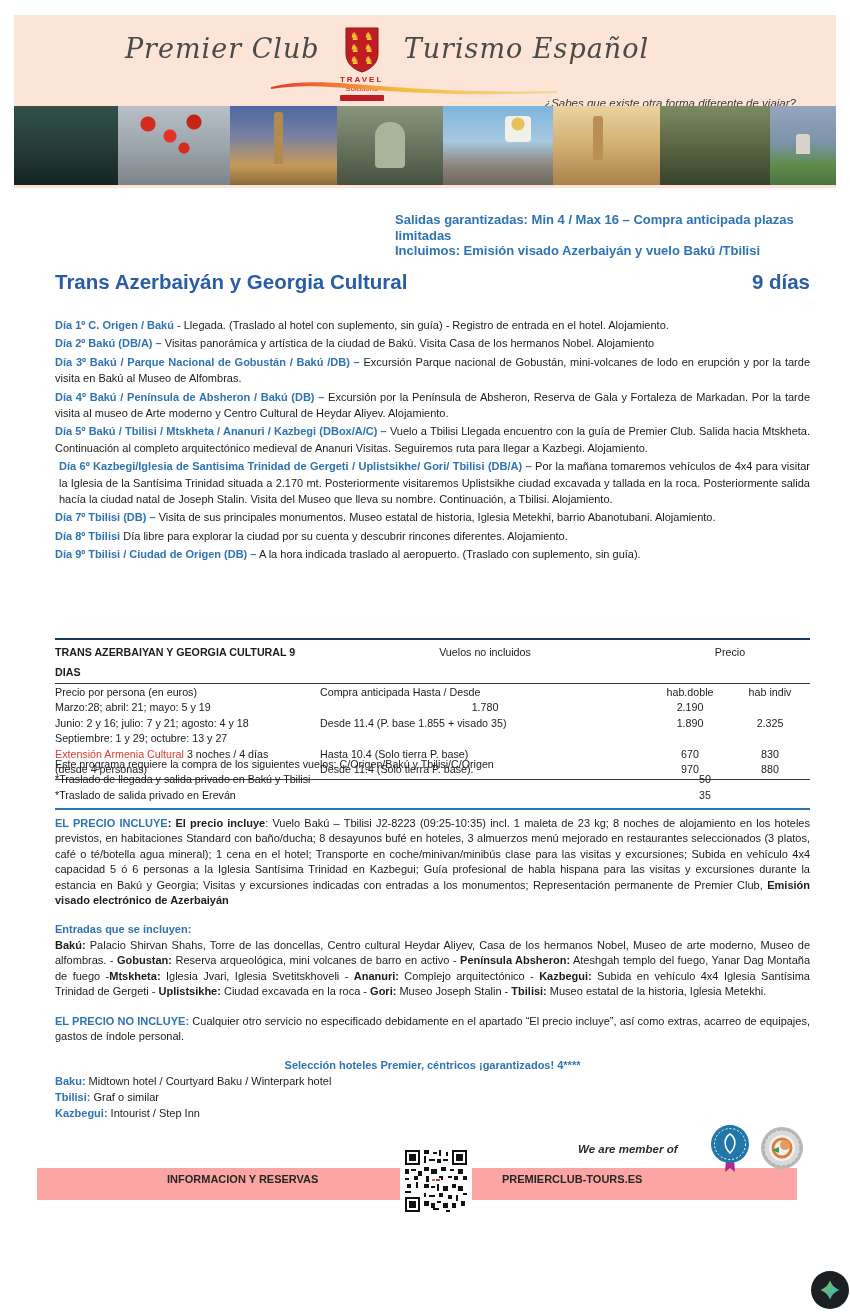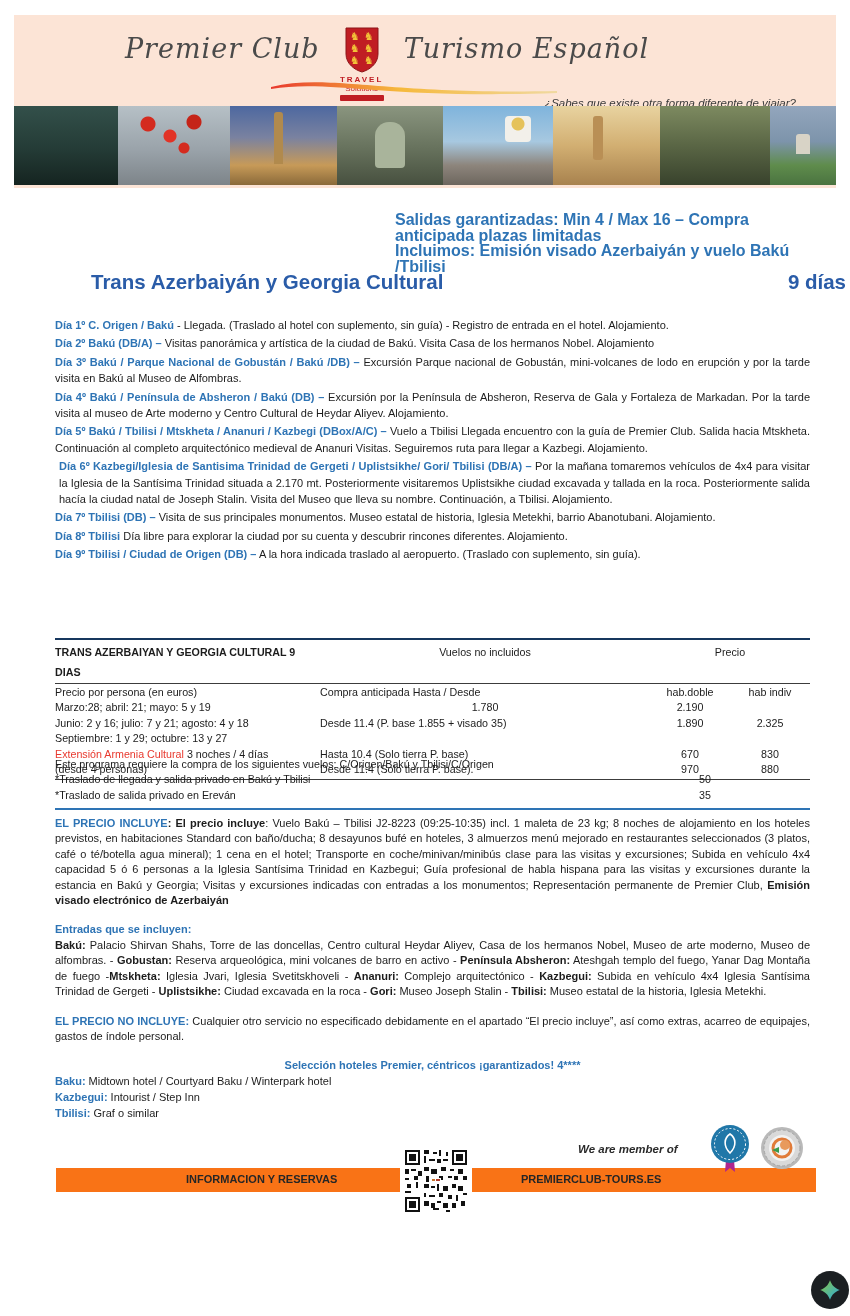--- a/index.html
+++ b/index.html
@@ -34,23 +34,23 @@
   .p4:before{content:"";position:absolute;left:38px;top:16px;width:30px;height:46px;background:#a9b49b;border-radius:14px 14px 4px 4px;}
   .p5{width:110px;background:linear-gradient(180deg,#7fb4dc 0%,#a7c8e0 45%,#8d857c 75%,#6d665e 100%);}
   .p5:before{content:"";position:absolute;left:62px;top:10px;width:26px;height:26px;background:radial-gradient(circle 6px at 13px 8px,#e5c25a 0 6px,transparent 7px),#f2f0ea;border-radius:4px;}
   .p6{width:107px;background:linear-gradient(180deg,#e8d3a0 0%,#d2af72 50%,#a8824e 100%);}
   .p6:before{content:"";position:absolute;left:40px;top:10px;width:10px;height:44px;background:#b98f55;border-radius:3px;}
   .p7{width:110px;background:linear-gradient(180deg,#7d8a60 0%,#5a6645 50%,#38422c 100%);}
   .p8{width:66px;background:linear-gradient(180deg,#93a6bd 0%,#7d94ab 45%,#5f8c4c 75%,#4a7340 100%);}
   .p8:before{content:"";position:absolute;left:26px;top:28px;width:14px;height:20px;background:#d8d3c6;border-radius:3px 3px 0 0;}
 
   
-  .sales{position:absolute;left:395px;top:212px;width:420px;font-size:16px;font-weight:700;color:#2e74b5;line-height:15.5px;}
+  .sales{position:absolute;left:395px;top:212px;width:420px;font-size:13px;font-weight:700;color:#2e74b5;line-height:15.5px;}
   .title-row{position:absolute;left:55px;top:270px;width:755px;display:flex;justify-content:space-between;align-items:baseline;
-     font-size:20.5px;font-weight:700;color:#2a5ca8;margin-left:36px;}
+     font-size:20.5px;font-weight:700;color:#2a5ca8;}
 
   
   .itinerary{position:absolute;left:55px;top:317px;width:755px;font-size:11px;line-height:16.4px;text-align:justify;}
   .itinerary p{margin:0 0 2px 0;}
   .itinerary p.indent{padding-left:4px;}
 
   
   .ptable{position:absolute;left:55px;top:638px;width:755px;border-top:2.5px solid #17375e;font-size:10.7px;}
   .trow{display:grid;grid-template-columns:265px 330px 80px 80px;line-height:15.4px;}
   .thead{border-bottom:1px solid #3c3c3c;padding:2px 0 1px 0;line-height:20px;}
@@ -67,21 +67,21 @@
   
   .sect{position:absolute;left:55px;width:755px;font-size:11px;line-height:15.4px;text-align:justify;}
   .includes{top:816px;}
   .entradas-h{top:922px;font-weight:700;color:#2e74b5;text-align:left;}
   .entradas{top:938px;}
   .noincluye{top:1014px;}
   .hoteles-h{top:1058px;font-weight:700;color:#2e74b5;text-align:center;}
   .hoteles{top:1074px;text-align:left;line-height:15.8px;}
 
   
-  .footer-bar{position:absolute;left:56px;top:1168px;width:760px;height:24px;background:#f97316;}
+  .footer-bar{position:absolute;left:37px;top:1168px;width:760px;height:32px;background:#fca5a5;}
   .bar-left{position:absolute;left:130px;top:5px;font-size:11px;font-weight:700;color:#262626;}
   .bar-right{position:absolute;left:465px;top:5px;font-size:11px;font-weight:700;color:#262626;}
   .qr-box{position:absolute;left:400px;top:1145px;width:72px;height:72px;background:#fff;display:flex;align-items:center;justify-content:center;}
   .member{position:absolute;left:578px;top:1143px;font-size:11.5px;font-weight:700;font-style:italic;color:#2b2b2b;}
   .badge{position:absolute;}
   .badge-blue{left:710px;top:1124px;}
   .badge-silver{left:760px;top:1126px;}
   .fab{position:absolute;left:811px;top:1271px;width:38px;height:38px;border-radius:50%;background:#1b1f22;display:flex;align-items:center;justify-content:center;cursor:pointer;}
 </style>
 </head>
@@ -216,22 +216,22 @@
   <div class="sect includes"><span class="b" style="color: rgb(46, 116, 181);">EL PRECIO INCLUYE</span><span class="b">: </span><span class="b">El precio incluye</span><span>:  Vuelo Bakú – Tbilisi J2-8223 (09:25-10:35) incl. 1 maleta de 23 kg; 8 noches de alojamiento en los hoteles previstos, en habitaciones Standard con baño/ducha; 8 desayunos bufé en hoteles, 3 almuerzos menú mejorado en restaurantes seleccionados  (3 platos, café o té/botella agua mineral); 1 cena en el hotel; Transporte en coche/minivan/minibús clase para las visitas y excursiones; Subida en vehículo 4x4 capacidad 5 ó 6 personas a la Iglesia Santísima Trinidad en Kazbegui; Guía profesional de habla hispana para las visitas y excursiones durante la estancia en Bakú y Georgia; Visitas y excursiones indicadas con entradas a los monumentos; Representación permanente de Premier Club, </span><span class="b">Emisión visado electrónico de Azerbaiyán</span></div>
 
   <div class="sect entradas-h">Entradas que se incluyen:</div>
   <div class="sect entradas"><span class="b">Bakú:</span><span> Palacio Shirvan Shahs, Torre de las doncellas, Centro cultural Heydar Aliyev, Casa de los hermanos Nobel, Museo de arte moderno, Museo de alfombras. - </span><span class="b">Gobustan:</span><span> Reserva arqueológica, mini volcanes de barro en activo - </span><span class="b">Península Absheron:</span><span> Ateshgah templo del fuego, Yanar Dag Montaña de fuego -</span><span class="b">Mtskheta:</span><span> Iglesia Jvari, Iglesia Svetitskhoveli - </span><span class="b">Ananuri:</span><span> Complejo arquitectónico - </span><span class="b">Kazbegui:</span><span> Subida en vehículo 4x4 Iglesia Santísima Trinidad de Gergeti - </span><span class="b">Uplistsikhe:</span><span> Ciudad excavada en la roca - </span><span class="b">Gori:</span><span> Museo Joseph Stalin - </span><span class="b">Tbilisi:</span><span> Museo estatal de la historia, Iglesia Metekhi.</span></div>
 
   <div class="sect noincluye"><span class="b" style="color: rgb(46, 116, 181);">EL PRECIO NO INCLUYE:</span><span> Cualquier otro servicio no especificado debidamente en el apartado “El precio incluye”, así como extras, acarreo de equipajes, gastos de índole personal.</span></div>
 
   <div class="sect hoteles-h">Selección hoteles Premier, céntricos ¡garantizados! 4****</div>
   <div class="sect hoteles">
     <div><span class="b" style="color: rgb(46, 116, 181);">Baku:</span><span>  Midtown hotel / Courtyard Baku / Winterpark hotel</span></div>
+    <div><span class="b" style="color: rgb(46, 116, 181);">Tbilisi:</span><span> Graf o similar</span></div>
     <div><span class="b" style="color: rgb(46, 116, 181);">Kazbegui:</span><span>  Intourist / Step Inn</span></div>
-    <div><span class="b" style="color: rgb(46, 116, 181);">Tbilisi:</span><span> Graf o similar</span></div>
   </div>
 
   <div class="footer-bar">
     <span class="bar-left">INFORMACION Y RESERVAS</span>
     <span class="bar-right">PREMIERCLUB-TOURS.ES</span>
   </div>
 
   <div class="qr-box">
     <svg width="62" height="62" viewBox="0 0 29 29" shape-rendering="crispEdges">
       <rect width="29" height="29" fill="#fff"></rect>

